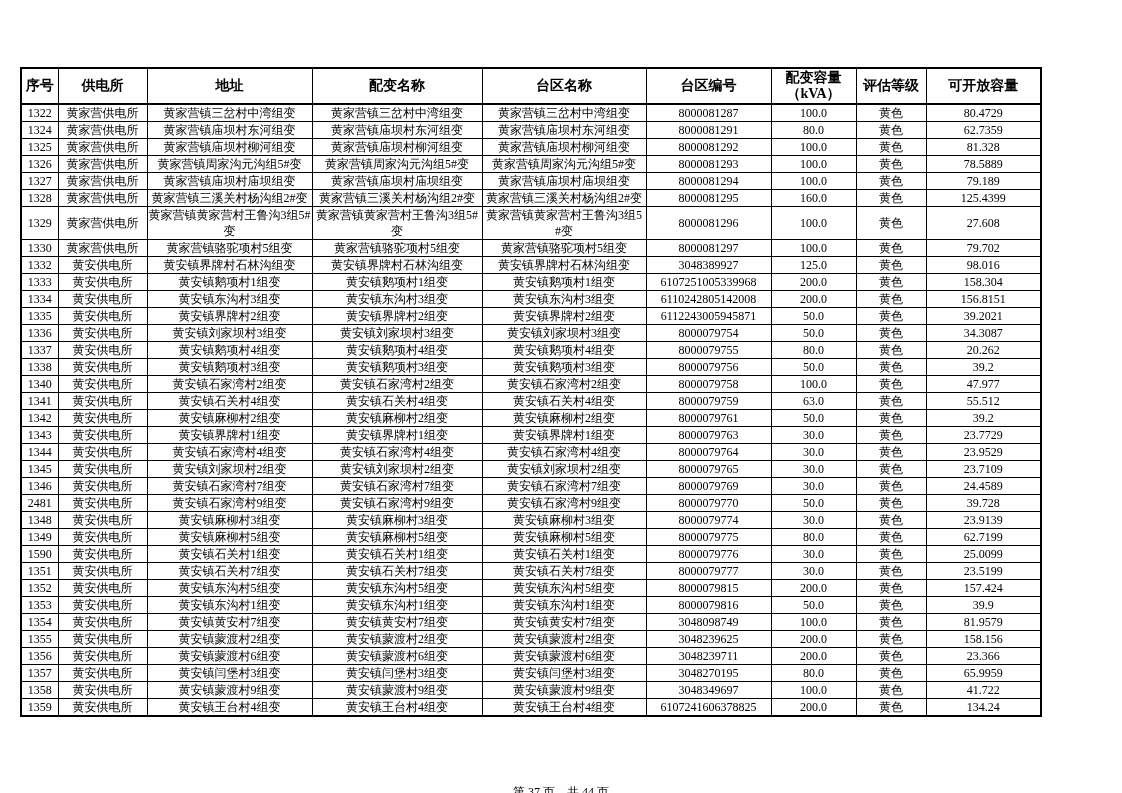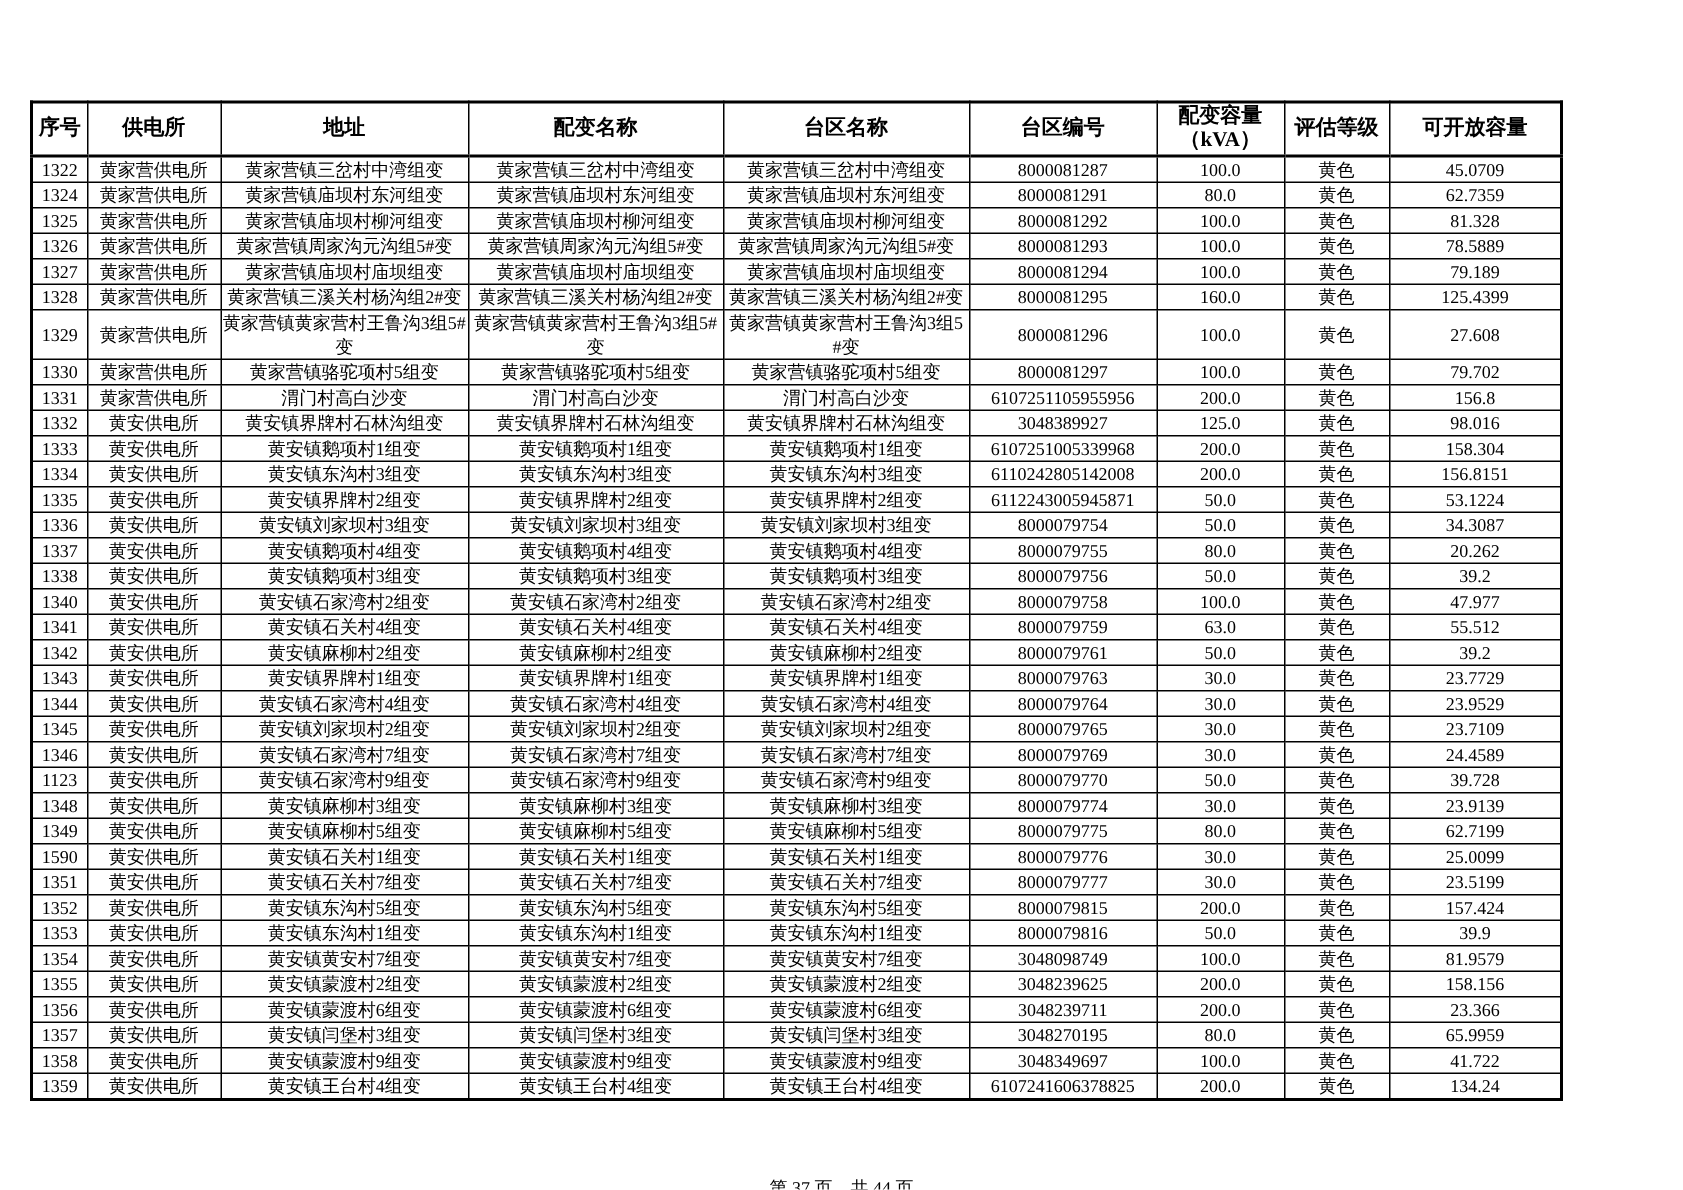--- a/index.html
+++ b/index.html
@@ -109,21 +109,21 @@
     <tbody id="table-body">
         <tr>
           <td>1322</td>
           <td>黄家营供电所</td>
           <td>黄家营镇三岔村中湾组变</td>
           <td>黄家营镇三岔村中湾组变</td>
           <td>黄家营镇三岔村中湾组变</td>
           <td>8000081287</td>
           <td>100.0</td>
           <td>黄色</td>
-          <td>45.0709</td>
+          <td>80.4729</td>
         </tr>
         <tr>
           <td>1324</td>
           <td>黄家营供电所</td>
           <td>黄家营镇庙坝村东河组变</td>
           <td>黄家营镇庙坝村东河组变</td>
           <td>黄家营镇庙坝村东河组变</td>
           <td>8000081291</td>
           <td>80.0</td>
           <td>黄色</td>
@@ -189,31 +189,20 @@
           <td>黄家营供电所</td>
           <td>黄家营镇骆驼项村5组变</td>
           <td>黄家营镇骆驼项村5组变</td>
           <td>黄家营镇骆驼项村5组变</td>
           <td>8000081297</td>
           <td>100.0</td>
           <td>黄色</td>
           <td>79.702</td>
         </tr>
         <tr>
-          <td>1331</td>
-          <td>黄家营供电所</td>
-          <td>渭门村高白沙变</td>
-          <td>渭门村高白沙变</td>
-          <td>渭门村高白沙变</td>
-          <td>6107251105955956</td>
-          <td>200.0</td>
-          <td>黄色</td>
-          <td>156.8</td>
-        </tr>
-        <tr>
           <td>1332</td>
           <td>黄安供电所</td>
           <td>黄安镇界牌村石林沟组变</td>
           <td>黄安镇界牌村石林沟组变</td>
           <td>黄安镇界牌村石林沟组变</td>
           <td>3048389927</td>
           <td>125.0</td>
           <td>黄色</td>
           <td>98.016</td>
         </tr>
@@ -241,21 +230,21 @@
         </tr>
         <tr>
           <td>1335</td>
           <td>黄安供电所</td>
           <td>黄安镇界牌村2组变</td>
           <td>黄安镇界牌村2组变</td>
           <td>黄安镇界牌村2组变</td>
           <td>6112243005945871</td>
           <td>50.0</td>
           <td>黄色</td>
-          <td>53.1224</td>
+          <td>39.2021</td>
         </tr>
         <tr>
           <td>1336</td>
           <td>黄安供电所</td>
           <td>黄安镇刘家坝村3组变</td>
           <td>黄安镇刘家坝村3组变</td>
           <td>黄安镇刘家坝村3组变</td>
           <td>8000079754</td>
           <td>50.0</td>
           <td>黄色</td>
@@ -354,21 +343,21 @@
           <td>黄安供电所</td>
           <td>黄安镇石家湾村7组变</td>
           <td>黄安镇石家湾村7组变</td>
           <td>黄安镇石家湾村7组变</td>
           <td>8000079769</td>
           <td>30.0</td>
           <td>黄色</td>
           <td>24.4589</td>
         </tr>
         <tr>
-          <td>1123</td>
+          <td>2481</td>
           <td>黄安供电所</td>
           <td>黄安镇石家湾村9组变</td>
           <td>黄安镇石家湾村9组变</td>
           <td>黄安镇石家湾村9组变</td>
           <td>8000079770</td>
           <td>50.0</td>
           <td>黄色</td>
           <td>39.728</td>
         </tr>
         <tr>

